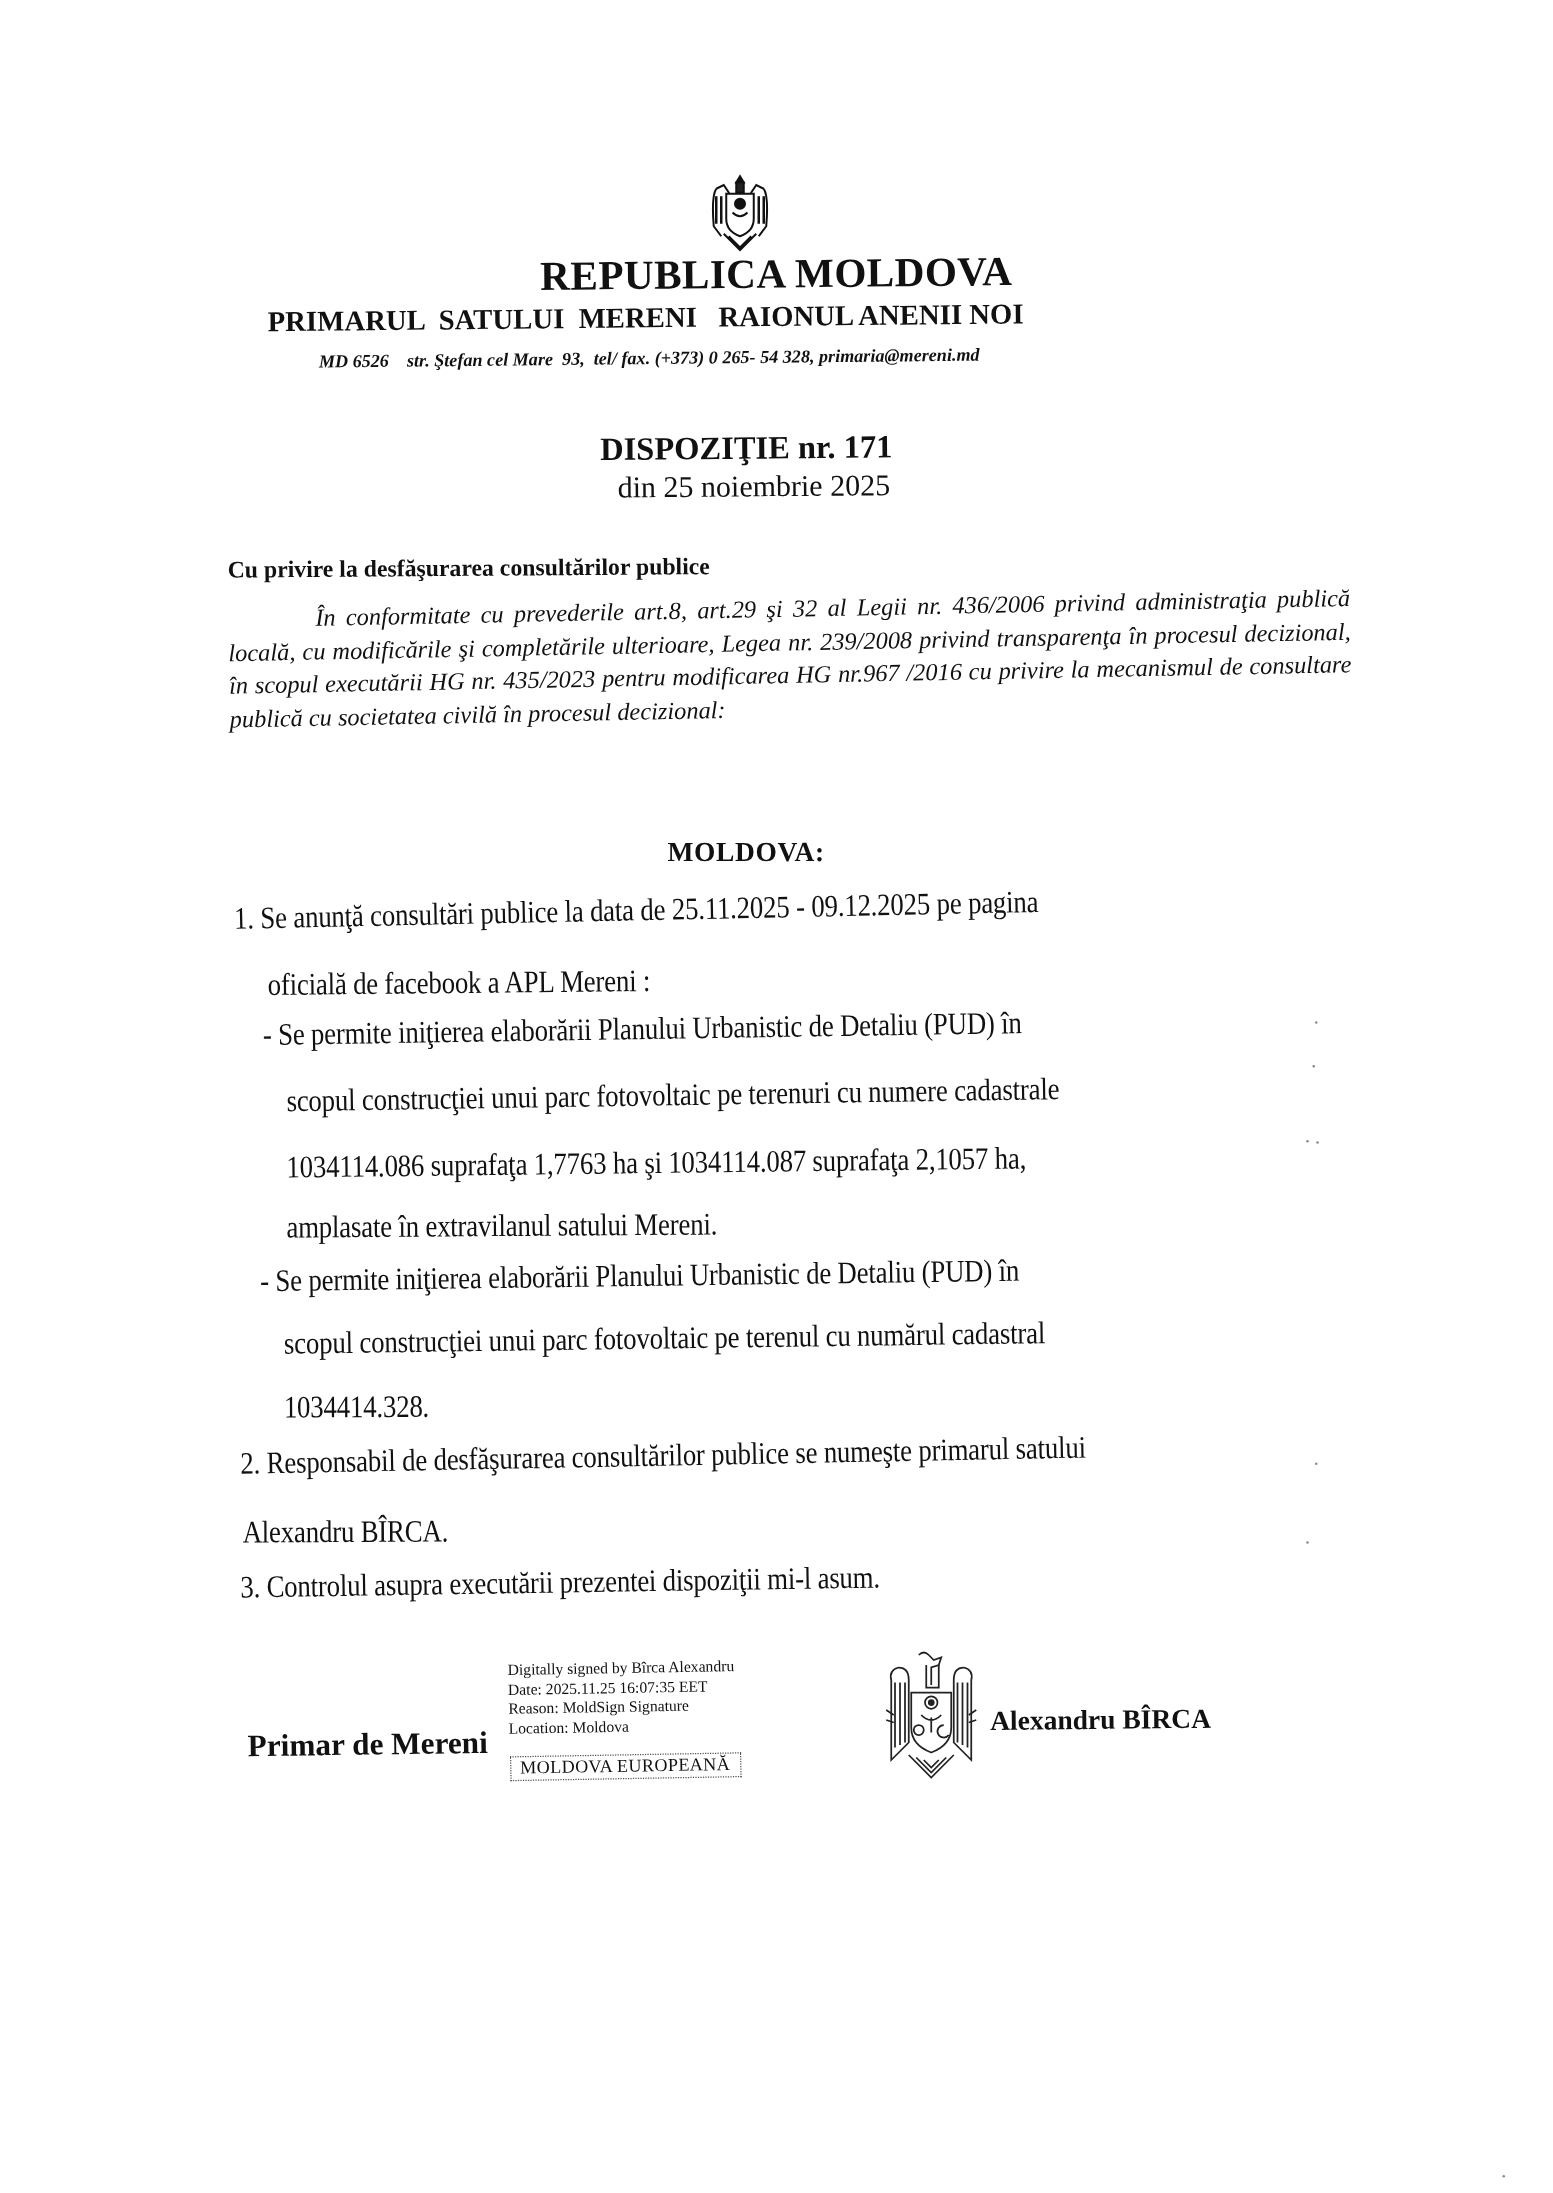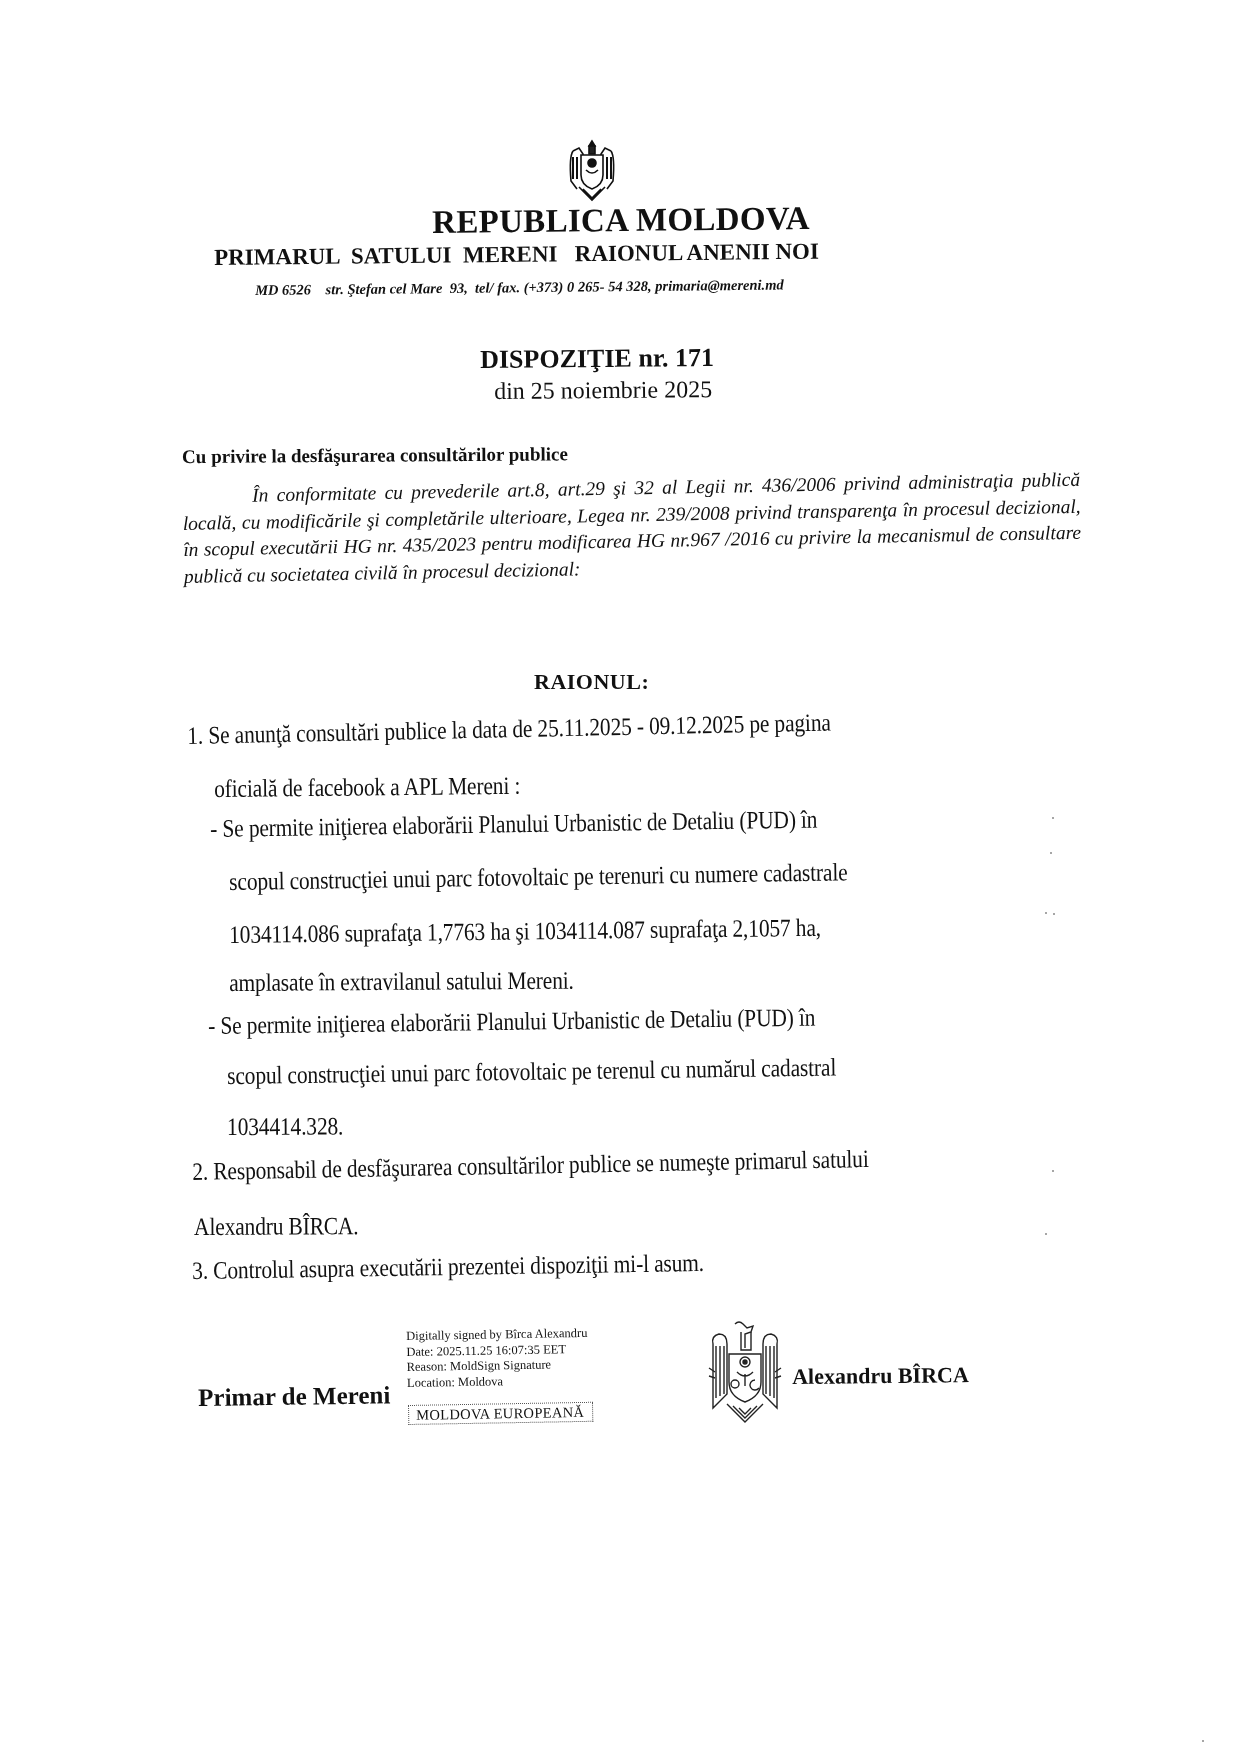--- a/index.html
+++ b/index.html
@@ -120,21 +120,21 @@
 <div class="abs title-prim">PRIMARUL  SATULUI  MERENI   RAIONUL ANENII NOI</div>
 <div class="abs address">MD 6526    str. Ştefan cel Mare  93,  tel/ fax. (+373) 0 265- 54 328, primaria@mereni.md</div>
 
 <div class="abs disp-title">DISPOZIŢIE nr. 171</div>
 <div class="abs disp-date">din 25 noiembrie 2025</div>
 
 <div class="abs subject">Cu privire la desfăşurarea consultărilor publice</div>
 
 <div class="abs preamble"><span class="indent"></span><span>În conformitate cu prevederile art.8, art.29 şi 32 al Legii nr. 436/2006 privind administraţia publică locală, cu modificările şi completările ulterioare, Legea nr. 239/2008 privind transparenţa în procesul decizional, în scopul executării HG nr. 435/2023 pentru modificarea HG nr.967 /2016 cu privire la mecanismul de consultare publică cu societatea civilă în procesul decizional:</span></div>
 
-<div class="abs dispun">RAIONUL:</div>
+<div class="abs dispun">MOLDOVA:</div>
 
 <div class="body-line" style="left:187px; top:722px; transform:rotate(-1.2deg);"><span class="cond">1. Se anunţă consultări publice la data de 25.11.2025 - 09.12.2025 pe pagina</span></div>
 <div class="body-line" style="left:214px; top:775px; transform:rotate(-0.6deg);"><span class="cond">oficială de facebook a APL Mereni :</span></div>
 <div class="body-line" style="left:210px; top:815px; transform:rotate(-0.9deg);"><span class="cond">- Se permite iniţierea elaborării Planului Urbanistic de Detaliu (PUD) în</span></div>
 <div class="body-line" style="left:229px; top:868px; transform:rotate(-0.9deg);"><span class="cond">scopul construcţiei unui parc fotovoltaic pe terenuri cu numere cadastrale</span></div>
 <div class="body-line" style="left:229px; top:921px; transform:rotate(-0.7deg);"><span class="cond">1034114.086 suprafaţa 1,7763 ha şi 1034114.087 suprafaţa 2,1057 ha,</span></div>
 <div class="body-line" style="left:229px; top:969px; transform:rotate(-0.4deg);"><span class="cond">amplasate în extravilanul satului Mereni.</span></div>
 <div class="body-line" style="left:208px; top:1012px; transform:rotate(-0.8deg);"><span class="cond">- Se permite iniţierea elaborării Planului Urbanistic de Detaliu (PUD) în</span></div>
 <div class="body-line" style="left:227px; top:1062px; transform:rotate(-0.8deg);"><span class="cond">scopul construcţiei unui parc fotovoltaic pe terenul cu numărul cadastral</span></div>
 <div class="body-line" style="left:227px; top:1113px; transform:rotate(-0.3deg);"><span class="cond">1034414.328.</span></div>

